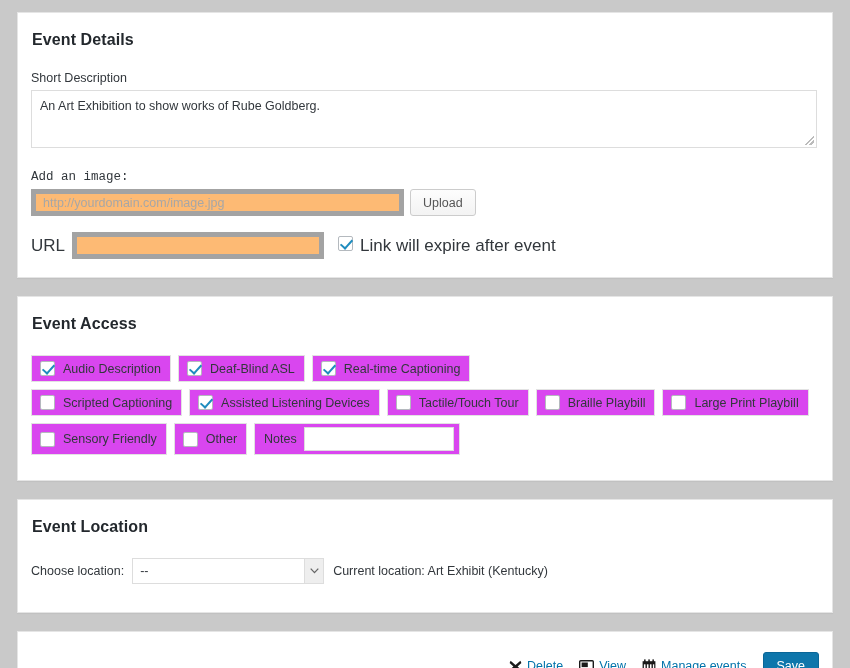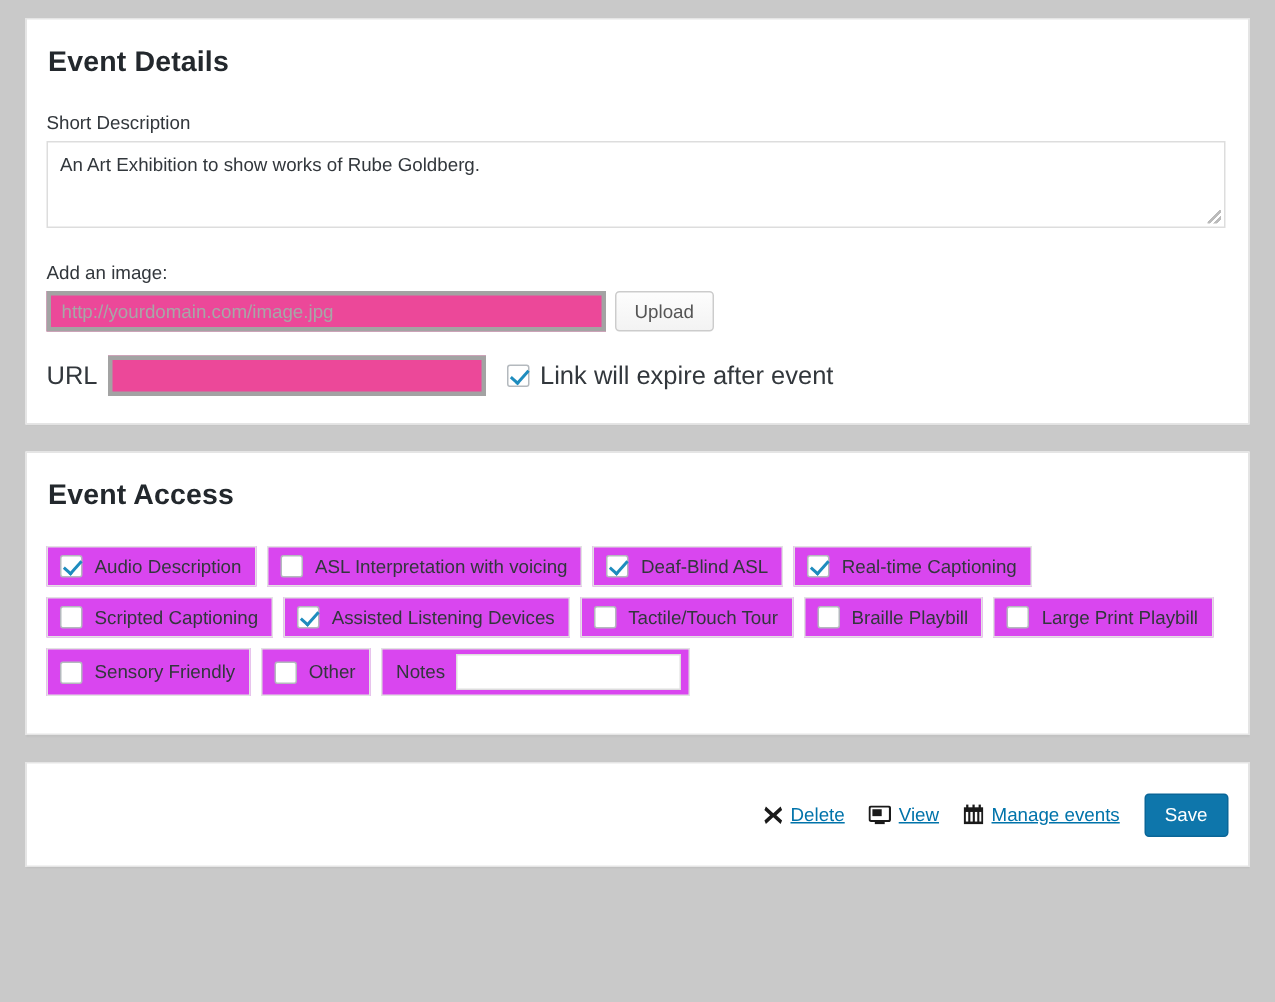--- a/index.html
+++ b/index.html
@@ -16,21 +16,21 @@
     padding: 12px 17px;
   }
   .panel {
     background: #fff;
     border: 1px solid #e5e5e5;
     box-shadow: 0 1px 1px rgba(0,0,0,.04);
     margin-bottom: 18px;
   }
   .panel-inner { padding: 14px 13px 18px 13px; }
   .panel-title {
-    font-size: 19px;
+    font-size: 16px;
     font-weight: bold;
     color: #23282d;
     margin: 4px 0 22px 1px;
     letter-spacing: .1px;
   }
   .field-label {
     font-size: 12.5px;
     color: #32373c;
     display: block;
     margin-bottom: 5px;
@@ -51,30 +51,30 @@
   }
   .textarea-wrap { position: relative; display: inline-block; border-radius: 15px; }
   .resize-grip {
     position: absolute; right: 3px; bottom: 3px;
     width: 9px; height: 9px; pointer-events: none;
     background:
       linear-gradient(135deg, transparent 0 46%, #bbb 46% 58%, transparent 58% 100%),
       linear-gradient(135deg, transparent 0 72%, #bbb 72% 86%, transparent 86% 100%);
   }
   .row { display: flex; align-items: center; }
-  .mt18 { margin-top: 18px; }
+  .mt18 { margin-top: 18px; font-family: Liberation Mono, monospace; }
   .mt16 { margin-top: 16px; }
   input.text {
     height: 27px;
     padding: 3px 7px;
     font-family: "Liberation Sans", sans-serif;
     font-size: 12.5px;
     color: #32373c;
-    border: 3px solid #a3a3a3;
-    background: #ec4899;
+    border: 5px solid #a3a3a3;
+    background: #fdba74;
     outline: none;
   }
   input.text::placeholder { color: #a7a7a7; }
   .img-input { width: 373px; }
   .url-input  { width: 252px; margin-left: 7px; }
   .notes-input { width: 150px; height: 24px; border: 1px solid #ddd; }
   .btn-secondary {
     height: 27px;
     padding: 0 12px;
     margin-left: 6px;
@@ -99,21 +99,21 @@
   }
   .cb.checked::after {
     content: "";
     position: absolute;
     left: 4px; top: 0px;
     width: 5px; height: 10px;
     border: solid #1e8cbe;
     border-width: 0 2px 2px 0;
     transform: rotate(42deg);
   }
-  .link-expire { margin-left: 14px; display: flex; align-items: center; gap: 7px; }
+  .link-expire { margin-left: 14px; display: flex; align-items: flex-start; gap: 7px; }
   
   .access-rows { margin-top: 2px; }
   .access-row { display: flex; flex-wrap: nowrap; margin-bottom: 7px; }
   .chip {
     display: flex; align-items: center; gap: 8px;
     background: #d946ef;
     border: 1px solid #e2e2e2;
     padding: 5px 9px 5px 8px;
     margin-right: 7px;
     font-size: 12.5px;
@@ -207,24 +207,20 @@
     <div class="panel-inner">
       <div class="panel-title">Event Access</div>
       <div class="access-rows">
 
         <div class="access-row">
           <label class="chip">
             <span class="cb checked"></span>
             <span>Audio Description</span>
           </label>
           <label class="chip">
-            <span class="cb"></span>
-            <span>ASL Interpretation with voicing</span>
-          </label>
-          <label class="chip">
             <span class="cb checked"></span>
             <span>Deaf-Blind ASL</span>
           </label>
           <label class="chip">
             <span class="cb checked"></span>
             <span>Real-time Captioning</span>
           </label>
         </div>
 
         <div class="access-row">
@@ -262,20 +258,37 @@
           <div class="chip notes-chip">
             <span>Notes</span>
             <input class="notes-input" type="text" style="">
           </div>
         </div>
 
       </div>
     </div>
   </section>
 
+  <section class="panel">
+    <div class="panel-inner" style="padding-bottom:28px;">
+      <div class="panel-title">Event Location</div>
+      <div class="loc-row">
+        <span class="loc-label">Choose location:</span>
+        <div class="select">
+          <span>--</span>
+          <span class="select-arrow">
+            <svg width="9" height="6" viewBox="0 0 9 6">
+                <path d="M0.7 0.6 L4.5 4.6 L8.3 0.6" fill="none" stroke="#666" stroke-width="1.3"></path>
+              </svg>
+          </span>
+        </div>
+        <span class="current-loc">Current location: Art Exhibit (Kentucky)</span>
+      </div>
+    </div>
+  </section>
 
   <section class="panel footer-panel">
     <div class="footer-inner">
       <span class="action">
         <span class="ico">
           <svg width="13" height="13" viewBox="0 0 13 13">
             <path d="M1.6 0.7 L6.5 5.1 L11.4 0.7 L12.4 3.0 L8.6 6.5 L12.4 10.0 L11.4 12.3 L6.5 7.9 L1.6 12.3 L0.6 10.0 L4.4 6.5 L0.6 3.0 Z" fill="#1a1a1a"></path>
           </svg>
         </span>
         <a>Delete</a>

